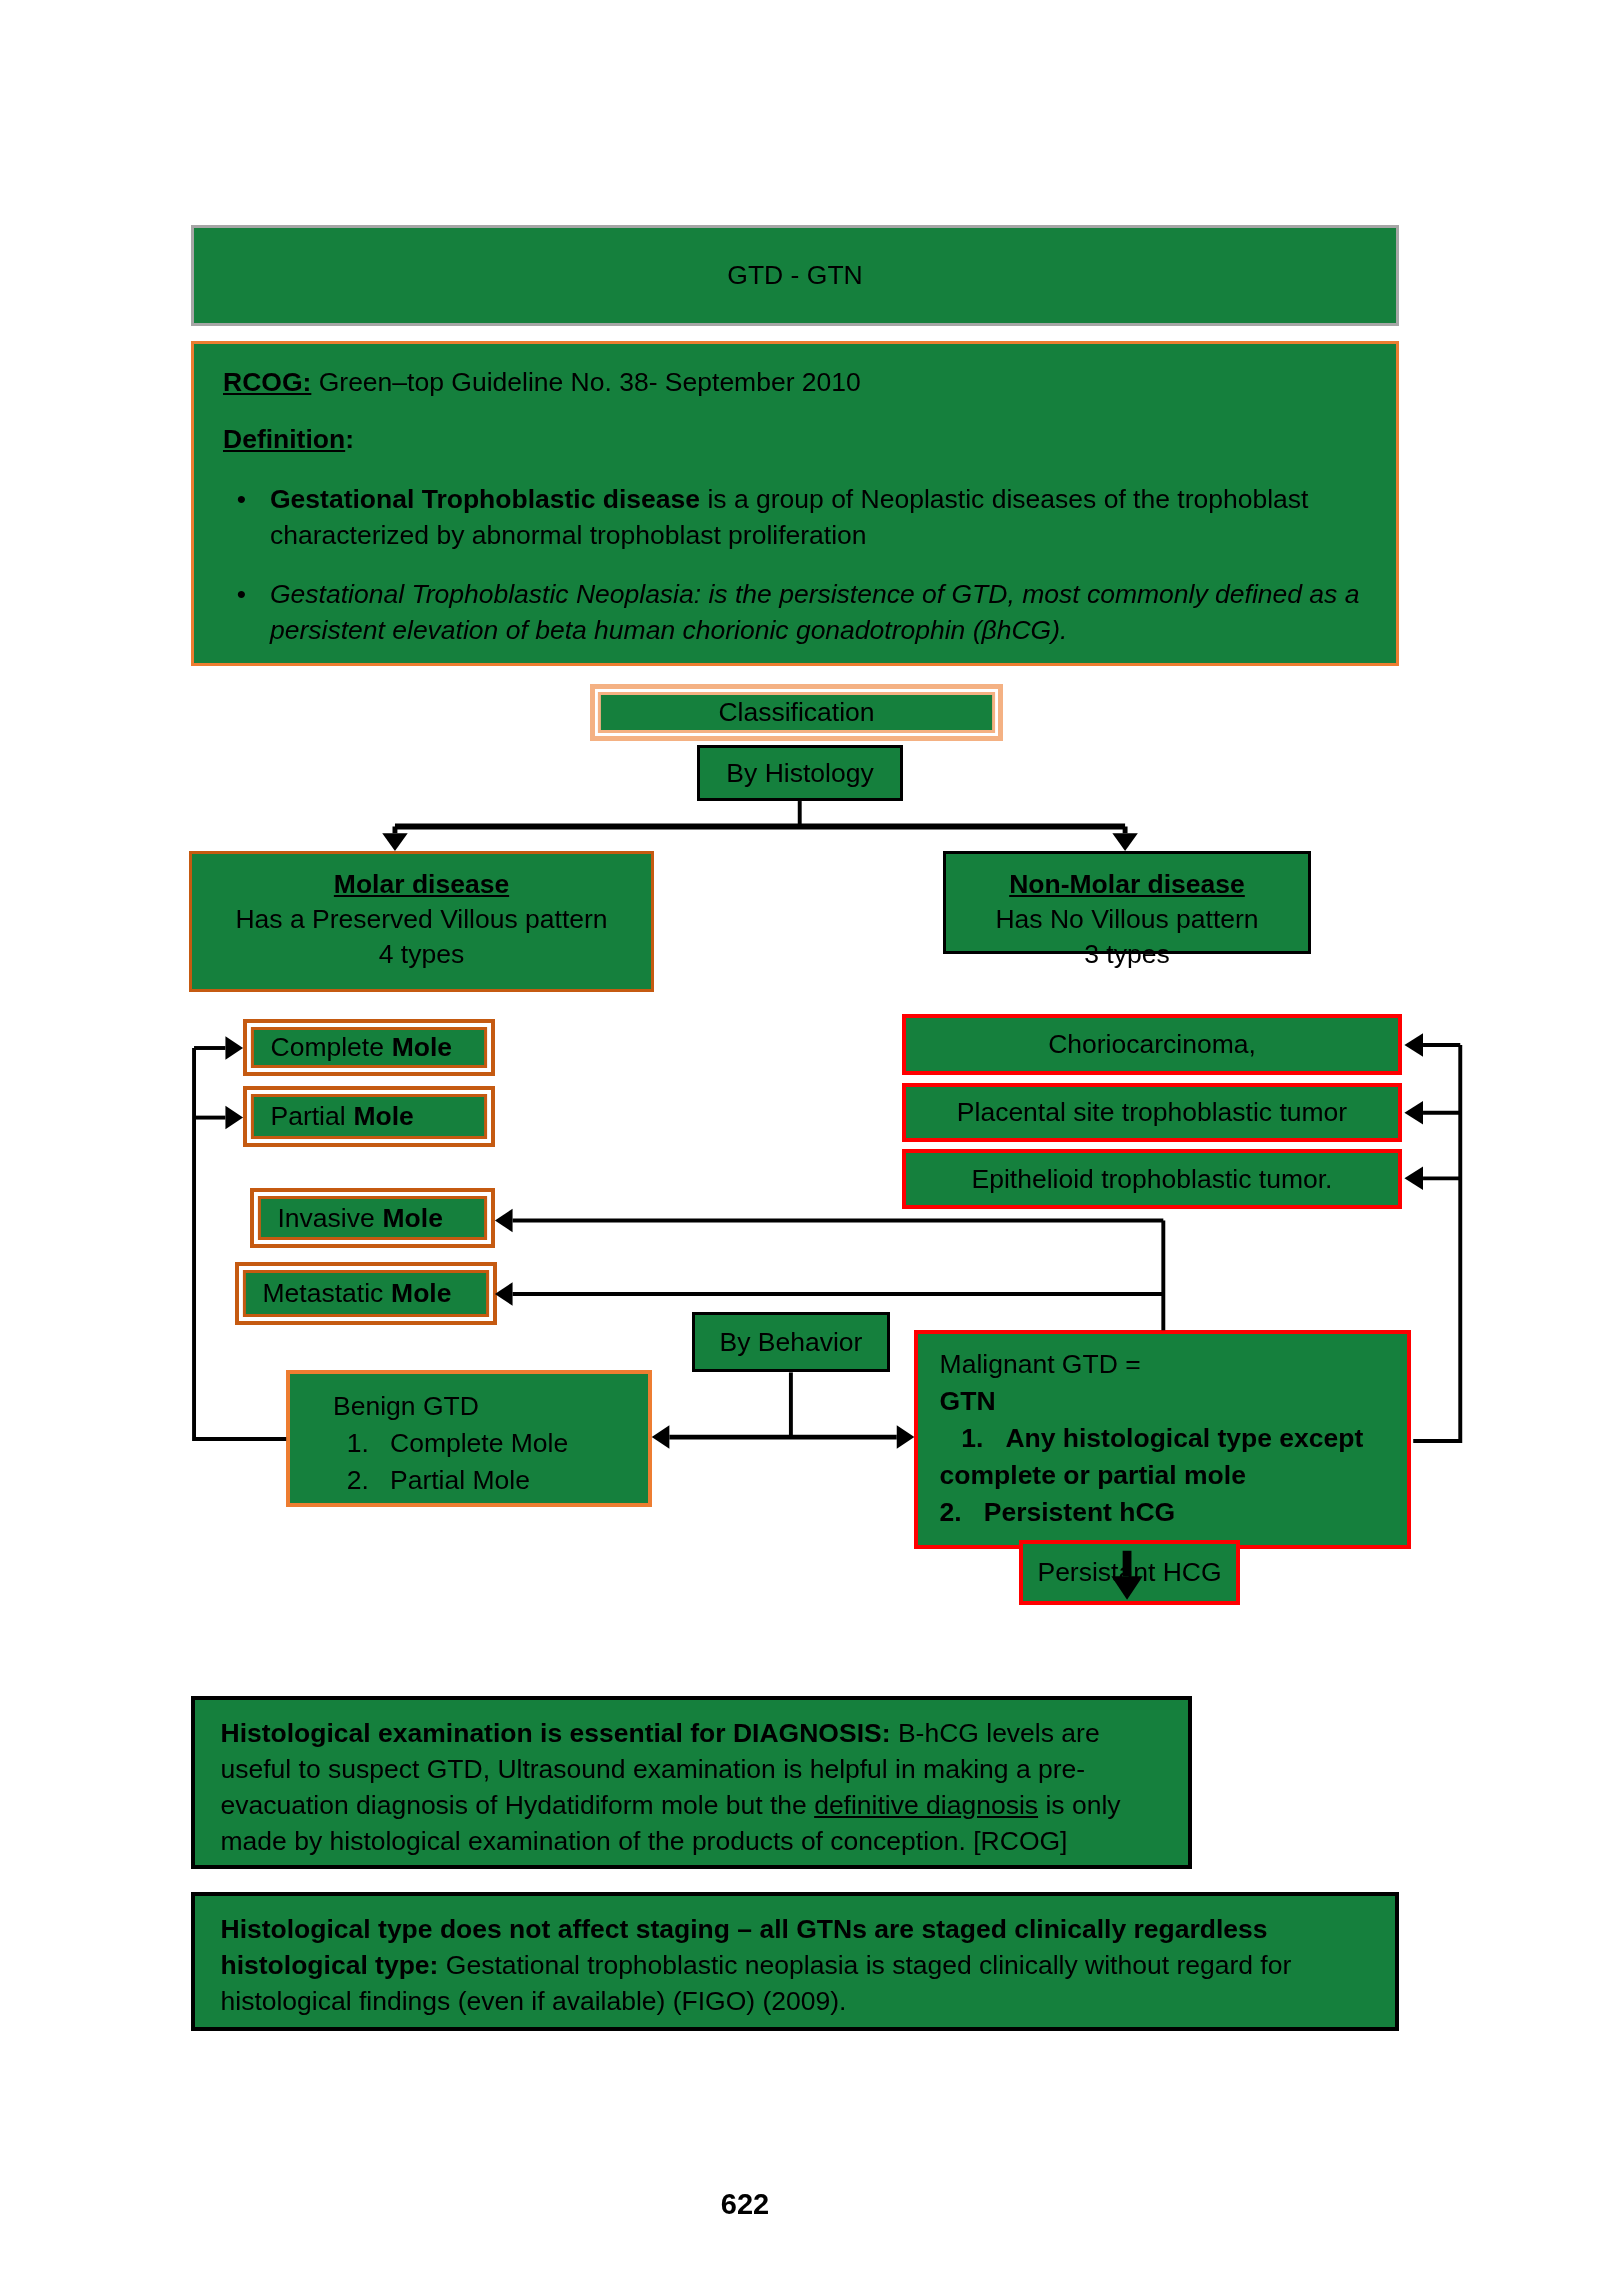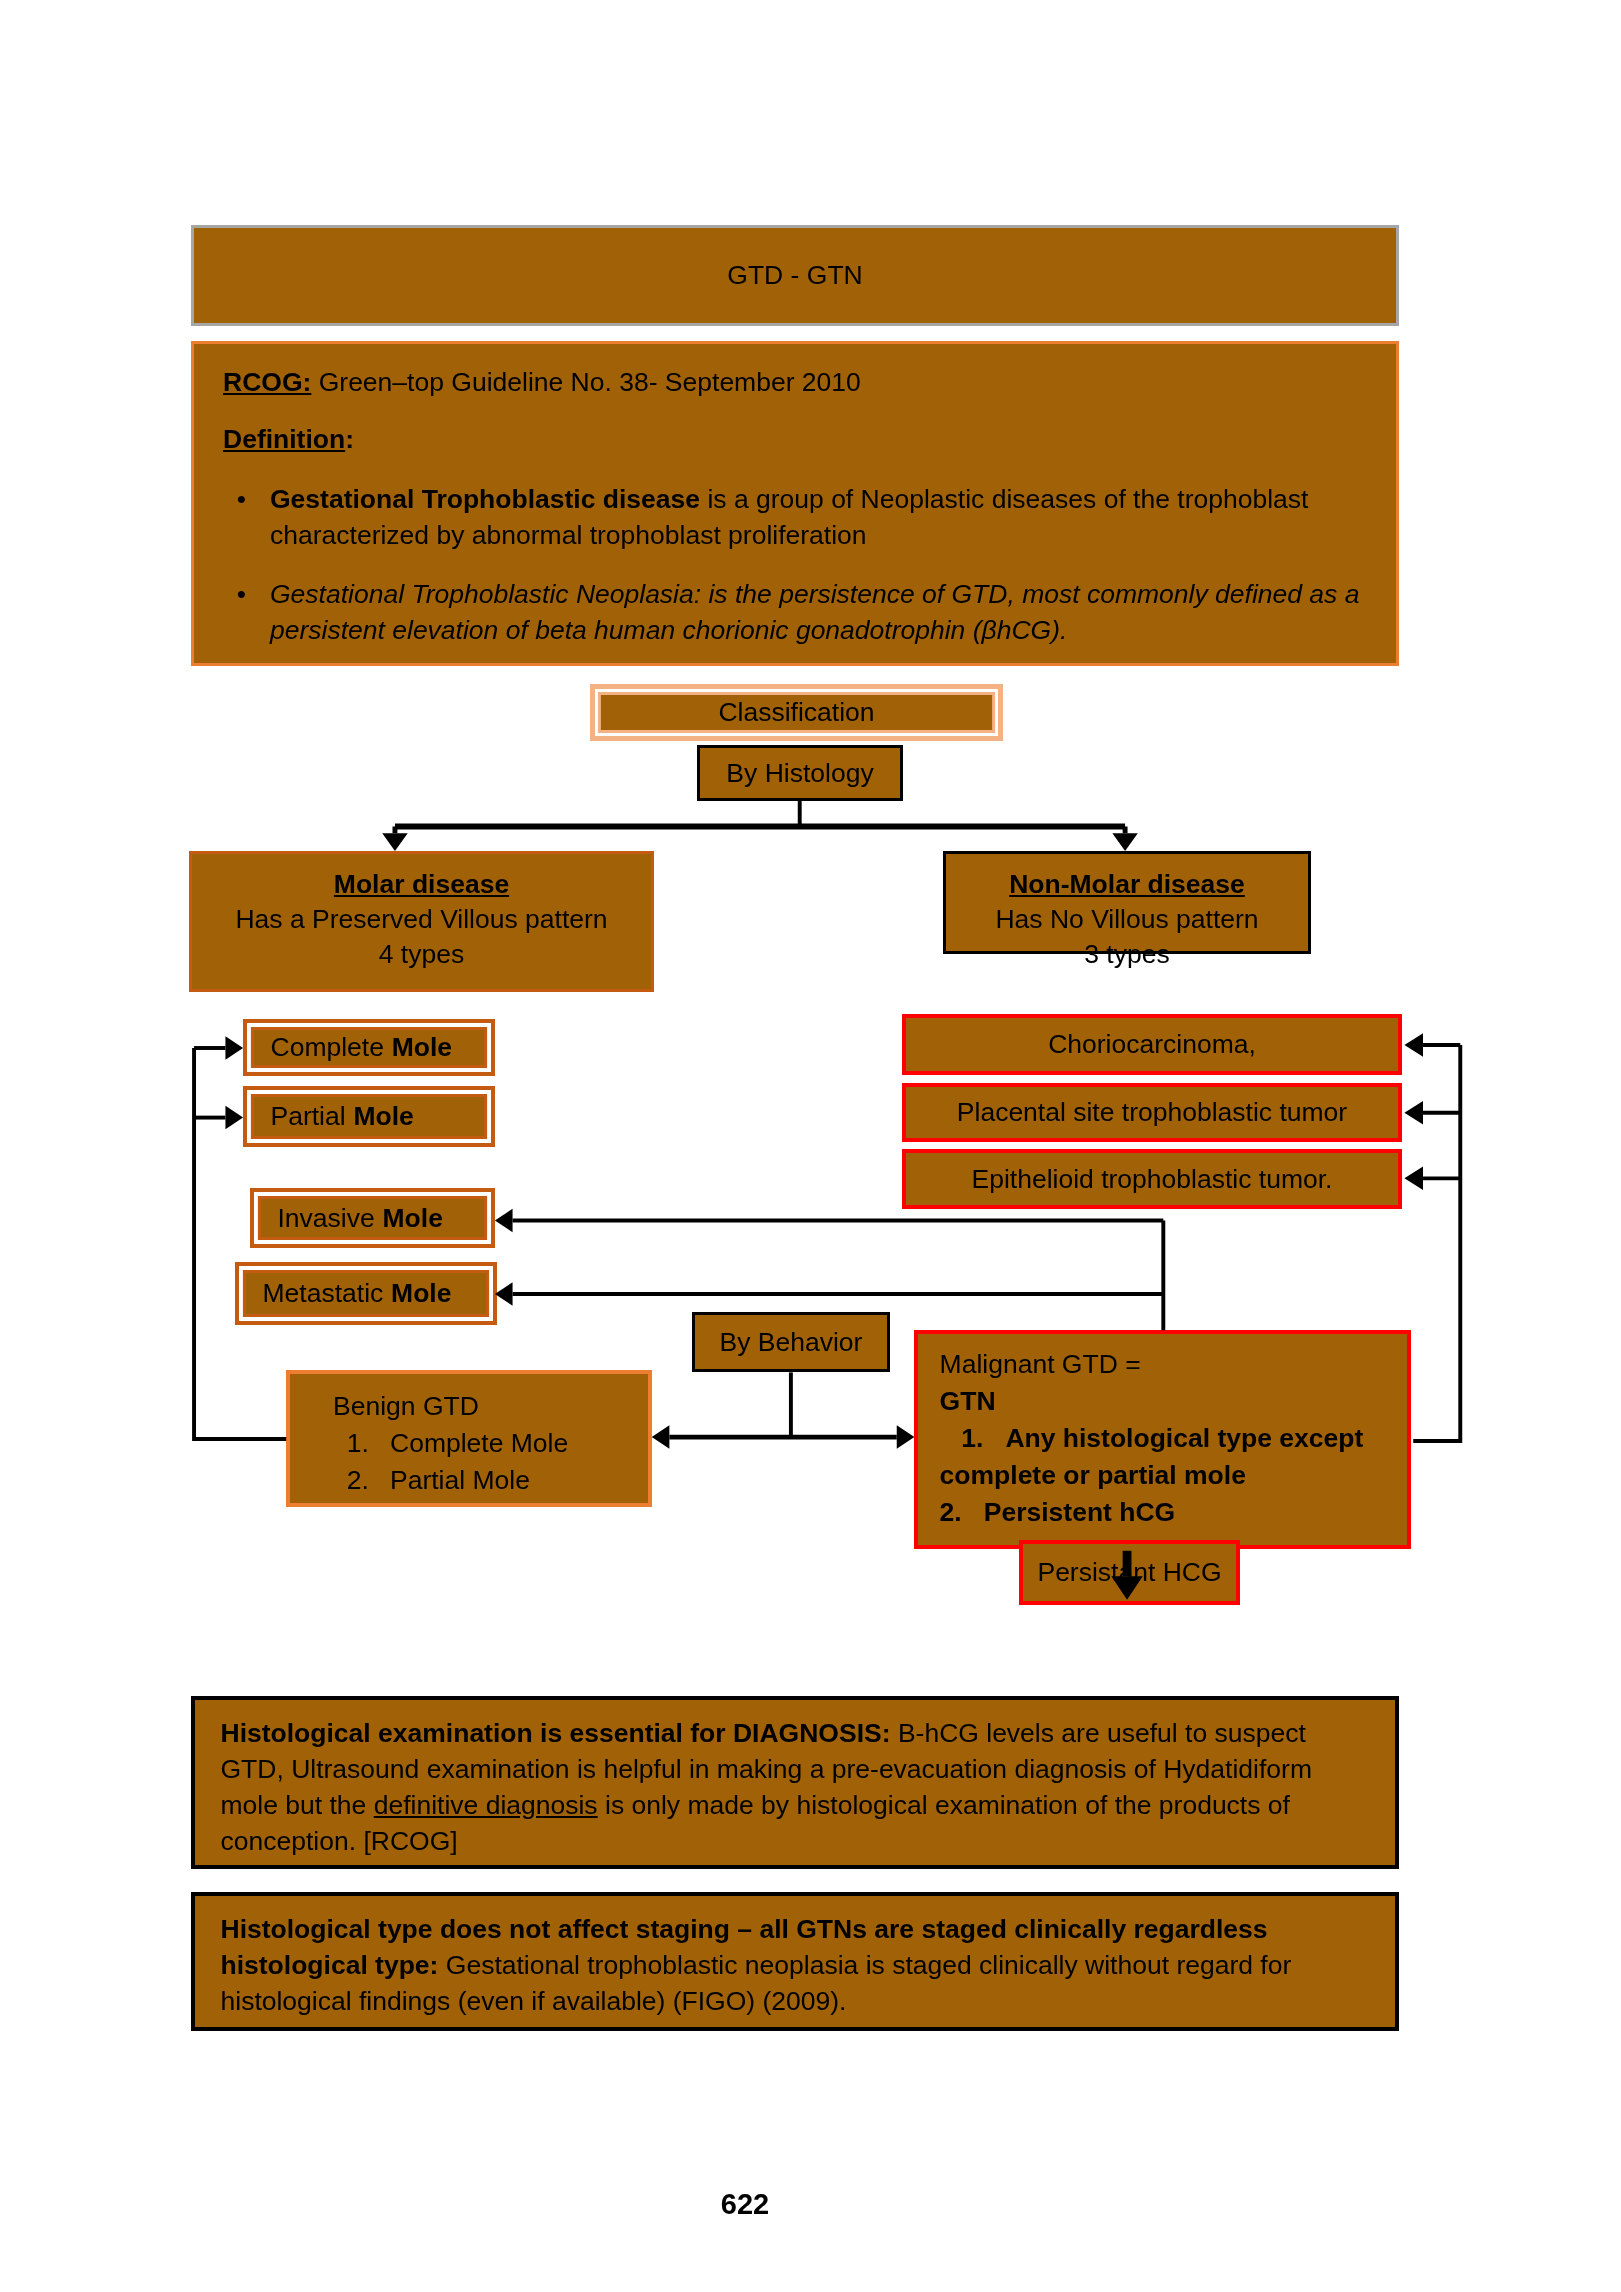--- a/index.html
+++ b/index.html
@@ -1,19 +1,19 @@
 <!DOCTYPE html>
 <html><head>
 <meta charset="utf-8">
 <style>
   html,body{margin:0;padding:0;background:#ffffff;}
   .canvas{position:relative;width:1621px;height:2293px;background:#ffffff;
           font-family:"Liberation Sans", sans-serif;color:#000;overflow:hidden;}
   .abs{position:absolute;box-sizing:border-box;}
-  .box{background:#a16207;}
+  .box{background:#15803d;}
   .center{display:flex;align-items:center;justify-content:center;text-align:center;}
   .vcenter{display:flex;align-items:center;}
   .b{font-weight:bold;}
   .u{text-decoration:underline;}
   .bu{font-weight:bold;text-decoration:underline;}
   .i{font-style:italic;}
   .t27{font-size:26.5px;line-height:35px;}
   
   .frame-gray{border:3.9px solid #a6a6a6;}
   .frame-orange{border:3.9px solid #ed7d31;}
@@ -131,21 +131,21 @@
       <div class="malig-item1"><span>1.</span>&nbsp;&nbsp;&nbsp;<span>Any histological type except</span></div>
       <div class="malig-c">complete or partial mole</div>
       <div class="malig-c"><span>2.</span>&nbsp;&nbsp;&nbsp;<span>Persistent hCG</span></div>
     </div>
   </div>
 
   <div class="abs box frame-red center t27" style="left:1019px;top:1540px;width:221px;height:65px;">
     <span>Persistant HCG</span>
   </div>
 
-  <div class="abs box frame-black5" style="left:191px;top:1696px;width:1208px;height:173px;">
+  <div class="abs box frame-black5" style="left:191px;top:1696px;width:1001px;height:173px;">
     <div class="note-inner"><span class="b">Histological examination is essential for DIAGNOSIS:</span><span> B-hCG levels are useful to suspect GTD, Ultrasound examination is helpful in making a pre-evacuation diagnosis of Hydatidiform mole but the </span><span class="u">definitive diagnosis</span><span> is only made by histological examination of the products of conception. [RCOG]</span></div>
   </div>
 
   <div class="abs box frame-black5" style="left:191px;top:1892px;width:1208px;height:139px;">
     <div class="note-inner"><span class="b">Histological type does not affect staging – all GTNs are staged clinically regardless histological type:</span><span> Gestational trophoblastic neoplasia is staged clinically without regard for histological findings (even if available) (FIGO) (2009).</span></div>
   </div>
 
   <div class="pagenum">622</div>
 
   <svg class="connectors" width="1621" height="2293" viewBox="0 0 1654 2339">

